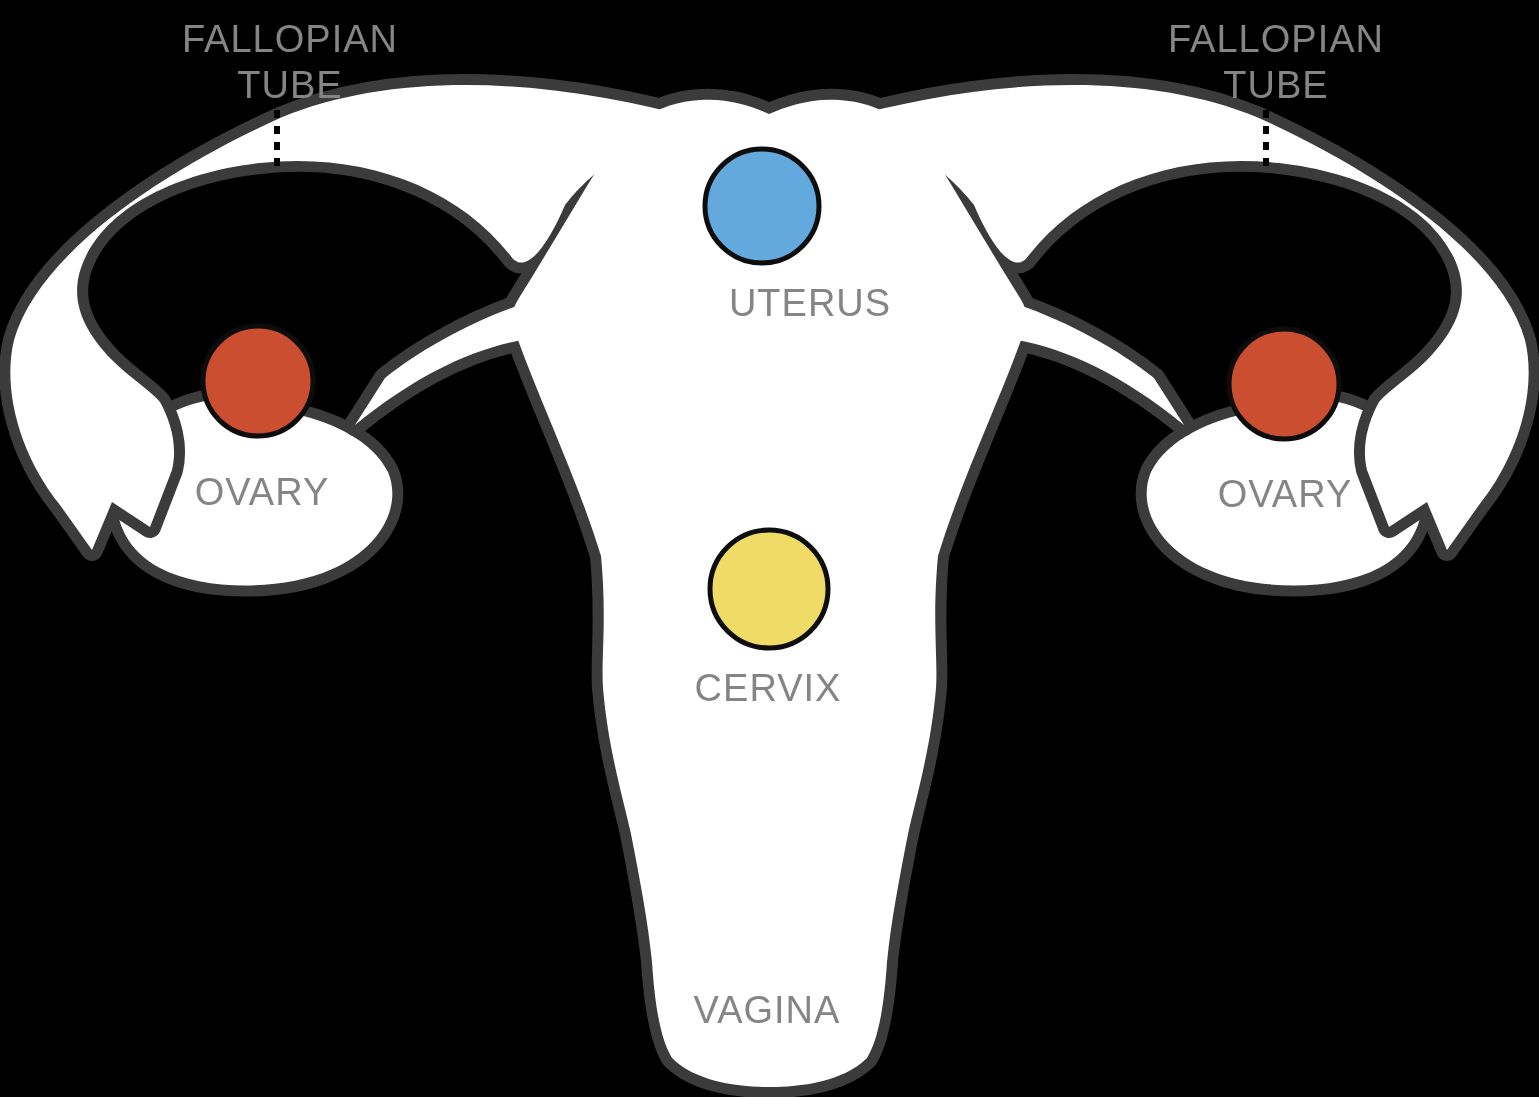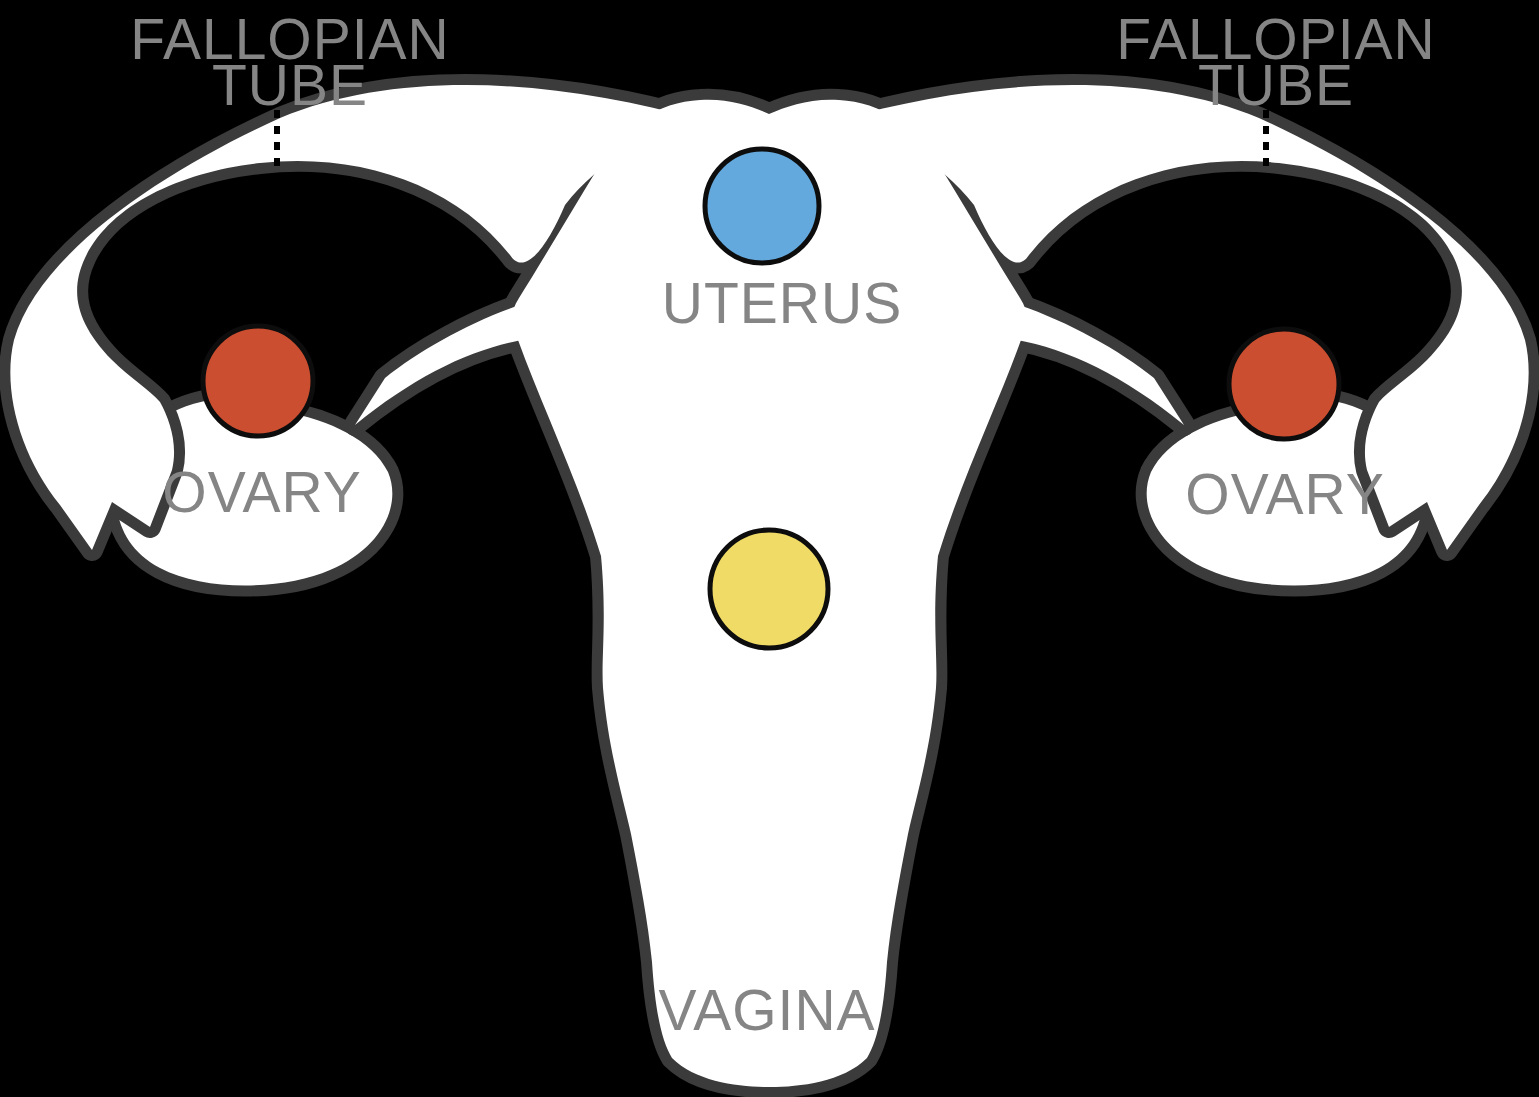--- a/index.html
+++ b/index.html
@@ -4,24 +4,24 @@
 <style>
   html,body{margin:0;padding:0;background:#000;}
   .stage{position:relative;width:1539px;height:1097px;background:var(--background,#000);overflow:hidden;
          font-family:"Liberation Sans","DejaVu Sans",sans-serif;}
   .stage svg{position:absolute;inset:0;width:100%;height:100%;}
   .outlined{fill:var(--shape-fill,#fff);stroke:var(--outline,#3b3b3b);stroke-width:22;stroke-linejoin:round;stroke-linecap:round;}
   .fillonly{fill:var(--shape-fill,#fff);stroke:none;}
   .dotline{stroke:#000;stroke-width:6;stroke-dasharray:8 8;fill:none;}
   .marker{stroke:var(--marker-stroke,#0d0d0d);stroke-width:5;}
   .lbl{position:absolute;transform:translate(-50%,-50%);color:var(--label-color,#858585);
-       font-size:57px;letter-spacing:1px;line-height:46px;text-align:center;white-space:nowrap;}
+       font-size:38px;letter-spacing:1px;line-height:46px;text-align:center;white-space:nowrap;}
   .lbl-fallopian-left{left:290px;top:62px;}
   .lbl-fallopian-right{left:1276px;top:62px;}
-  .lbl-uterus{left:782px;top:303px;}
+  .lbl-uterus{left:810px;top:303px;}
   .lbl-ovary-left{left:262px;top:492px;}
   .lbl-ovary-right{left:1285px;top:494px;}
   .lbl-cervix{left:768px;top:688px;}
   .lbl-vagina{left:767px;top:1010px;}
 </style>
 </head>
 <body>
 
 <div class="stage">
 
@@ -110,14 +110,15 @@
     <span>FALLOPIAN</span><br>
     <span>TUBE</span>
   </div>
   <div class="lbl lbl-fallopian-right">
     <span>FALLOPIAN</span><br>
     <span>TUBE</span>
   </div>
   <div class="lbl lbl-uterus">UTERUS</div>
   <div class="lbl lbl-ovary-left">OVARY</div>
   <div class="lbl lbl-ovary-right">OVARY</div>
+  <div class="lbl lbl-cervix">CERVIX</div>
   <div class="lbl lbl-vagina">VAGINA</div>
 </div>
 
 </body></html>

